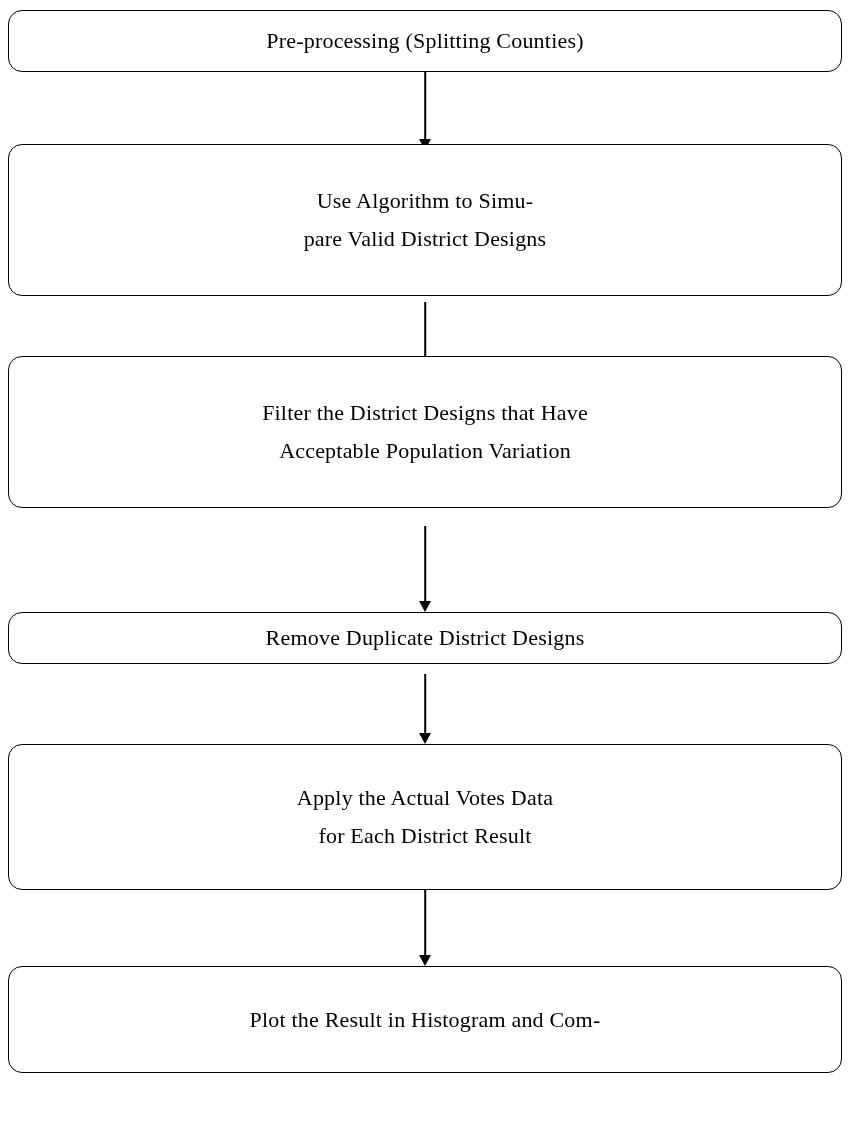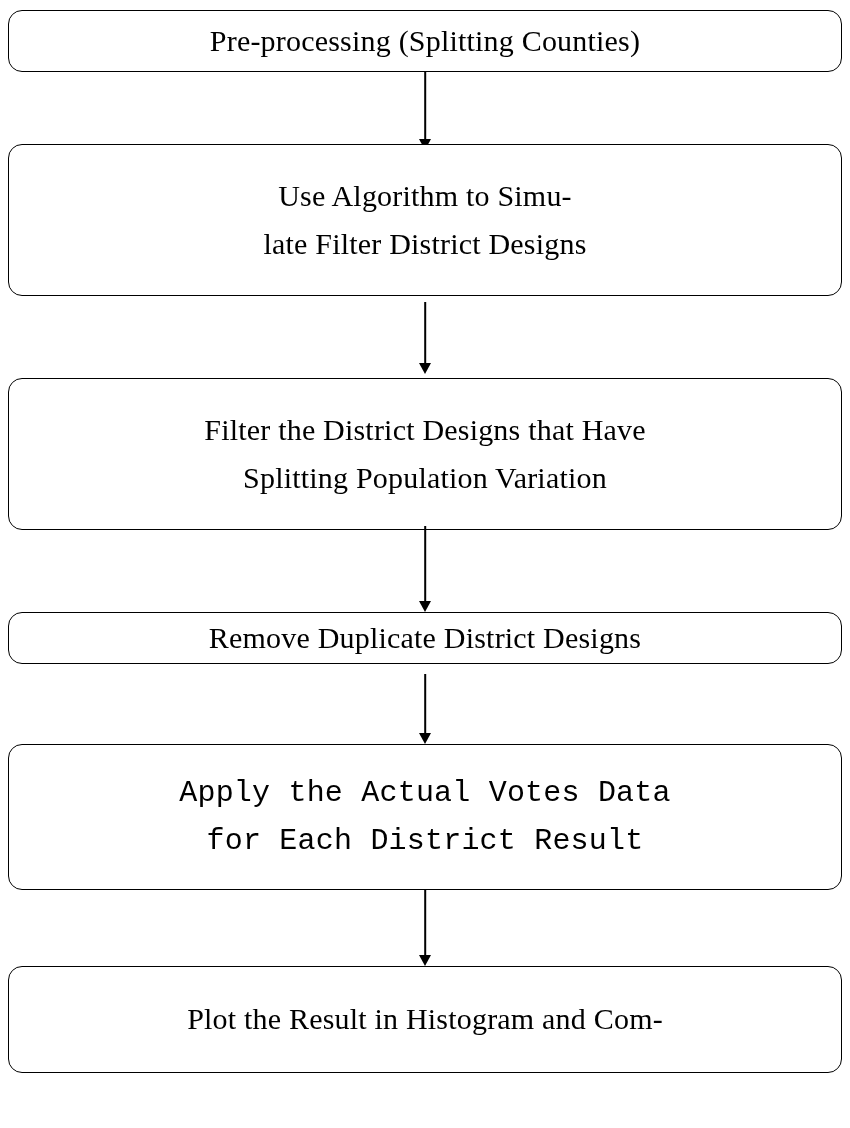--- a/index.html
+++ b/index.html
@@ -29,21 +29,21 @@
     border-radius: 14px;
     background: #ffffff;
     display: flex;
     flex-direction: column;
     align-items: center;
     justify-content: center;
     text-align: center;
   }
   .node .line {
     display: block;
-    font-size: 30px;
+    font-size: 22px;
     line-height: 1.35;
     white-space: nowrap;
     letter-spacing: 0.2px;
   }
   .node.two-line .line {
     margin: 4px 0;
   }
   .connector {
     position: absolute;
     left: 50%;
@@ -80,48 +80,48 @@
     <span class="line">Pre-processing (Splitting Counties)</span>
   </div>
 
   <div class="connector" style="top:72px; height:78px;">
     <div class="stem"></div>
     <div class="head"></div>
   </div>
 
   <div class="node two-line" style="top:144px; height:152px;">
     <span class="line">Use Algorithm to Simu-</span>
-    <span class="line">late Filter District Designs</span>
+    <span class="line">pare Valid District Designs</span>
   </div>
 
   <div class="connector" style="top:302px; height:72px;">
     <div class="stem"></div>
     <div class="head"></div>
   </div>
 
-  <div class="node two-line" style="top:378px; height:152px;">
+  <div class="node two-line" style="top:356px; height:152px;">
     <span class="line">Filter the District Designs that Have</span>
-    <span class="line">Splitting Population Variation</span>
+    <span class="line">Acceptable Population Variation</span>
   </div>
 
   <div class="connector" style="top:526px; height:86px;">
     <div class="stem"></div>
     <div class="head"></div>
   </div>
 
   <div class="node one-line" style="top:612px; height:52px;">
     <span class="line">Remove Duplicate District Designs</span>
   </div>
 
   <div class="connector" style="top:674px; height:70px;">
     <div class="stem"></div>
     <div class="head"></div>
   </div>
 
-  <div class="node two-line" style="top:744px; height:146px;font-family:Liberation Mono, monospace;">
+  <div class="node two-line" style="top:744px; height:146px;">
     <span class="line">Apply the Actual Votes Data</span>
     <span class="line">for Each District Result</span>
   </div>
 
   <div class="connector" style="top:890px; height:76px;">
     <div class="stem"></div>
     <div class="head"></div>
   </div>
 
   <div class="node two-line" style="top:966px; height:107px;">

